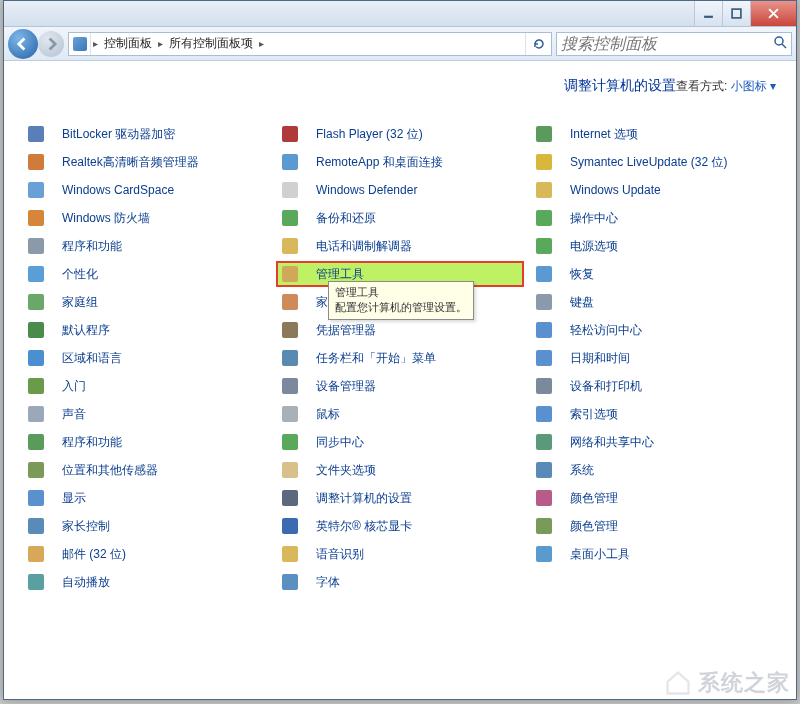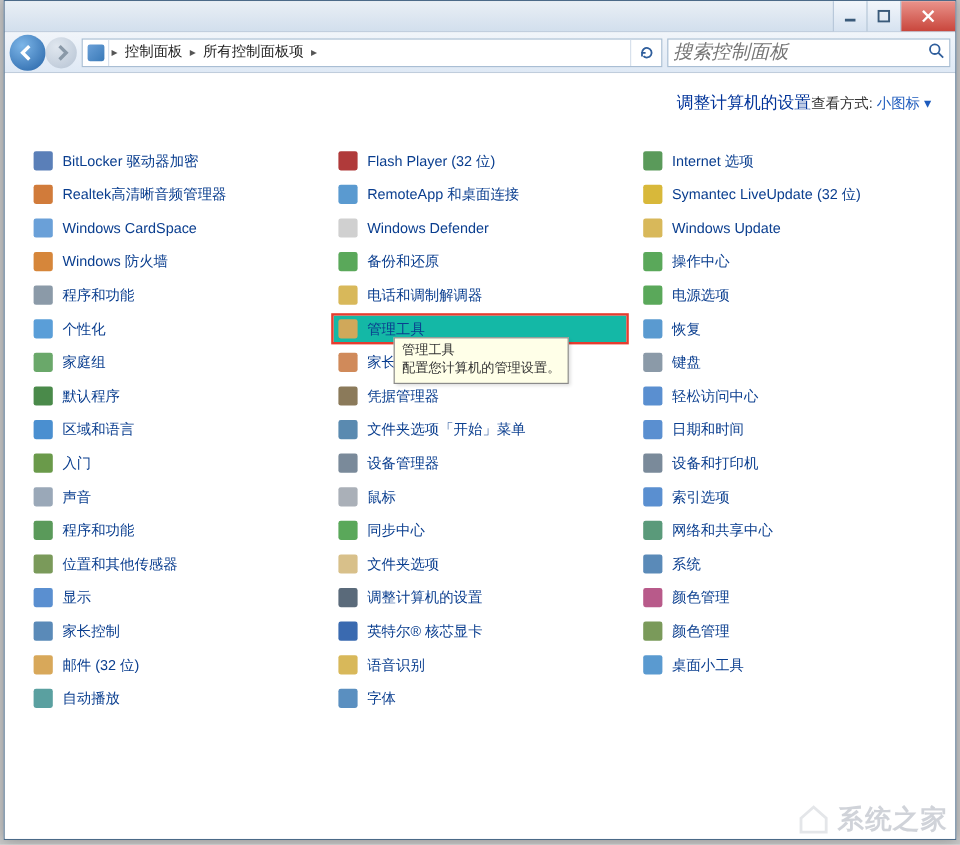--- a/index.html
+++ b/index.html
@@ -20,23 +20,23 @@
 .addr-refresh { width: 26px; display: flex; align-items: center; justify-content: center; border-left: 1px solid #d8e1ec; height: 100%; cursor: pointer; }
 .searchbox { width: 236px; height: 24px; background: #fff; border: 1px solid #a9bed4; display: flex; align-items: center; padding: 0 4px; font-size: 12px; color: #888; }
 .searchbox input { flex: 1; border: none; outline: none; font-size: 16px; font-style: italic; color: #888; background: transparent; }
 .searchbox .sicon { color: #2f5e9c; cursor: pointer; }
 .content { padding: 16px 20px 10px 20px; height: calc(100% - 60px); overflow: auto; background: #fff; }
 .hdr { display: flex; justify-content: flex-end; align-items: baseline; margin-bottom: 28px; }
 .hdr-title { font-size: 14px; color: #003399; }
 .view-by { font-size: 12px; color: #333; }
 .view-by a { color: #1e5bbd; text-decoration: none; }
 .grid { display: grid; grid-template-columns: 1fr 1fr 1fr; column-gap: 10px; row-gap: 6px; }
-.item { display: flex; align-items: center; gap: 7px; font-size: 12px; color: #0a3e8f; cursor: pointer; padding: 2px 3px; position: relative; white-space: nowrap; }
+.item { display: flex; align-items: center; gap: 17px; font-size: 12px; color: #0a3e8f; cursor: pointer; padding: 2px 3px; position: relative; white-space: nowrap; }
 .item .ic { width: 18px; height: 18px; flex: none; display: flex; align-items: center; justify-content: center; font-size: 14px; }
-.item.highlighted { outline: 2px solid #e63c2f; outline-offset: 0; background: #14b8a6; padding-right: 78px; }
+.item.highlighted { outline: 2px solid #e63c2f; outline-offset: 0; background: #bef264; padding-right: 78px; }
 .tooltip { position: absolute; top: 18px; left: 50px; background: #ffffe8; border: 1px solid #8b8b8b; padding: 3px 6px; font-size: 11px; color: #333; white-space: nowrap; z-index: 10; box-shadow: 2px 2px 3px rgba(0,0,0,.15); line-height: 1.4; }
 .watermark { position: absolute; right: 10px; bottom: 6px; font-size: 22px; color: rgba(120,130,145,.35); font-weight: bold; letter-spacing: 1px; pointer-events: none; display:flex; align-items:center; gap:6px;}
 .watermark .house { width:28px; height:28px; opacity:.4; }
 
 .sq { width: 16px; height: 16px; border-radius: 2px; display: inline-block; }
 </style>
 </head>
 <body>
 
 <div class="window">
@@ -260,21 +260,21 @@
         <div class="item">
           <span class="ic">
             <span class="sq" style="background:#4a8fd0;"></span>
           </span>
           <span>区域和语言</span>
         </div>
         <div class="item">
           <span class="ic">
             <span class="sq" style="background:#5a8ab0;"></span>
           </span>
-          <span>文件夹选项「开始」菜单</span>
+          <span>任务栏和「开始」菜单</span>
         </div>
         <div class="item">
           <span class="ic">
             <span class="sq" style="background:#5a8fd0;"></span>
           </span>
           <span>日期和时间</span>
         </div>
         <div class="item">
           <span class="ic">
             <span class="sq" style="background:#6a9a4a;"></span>

